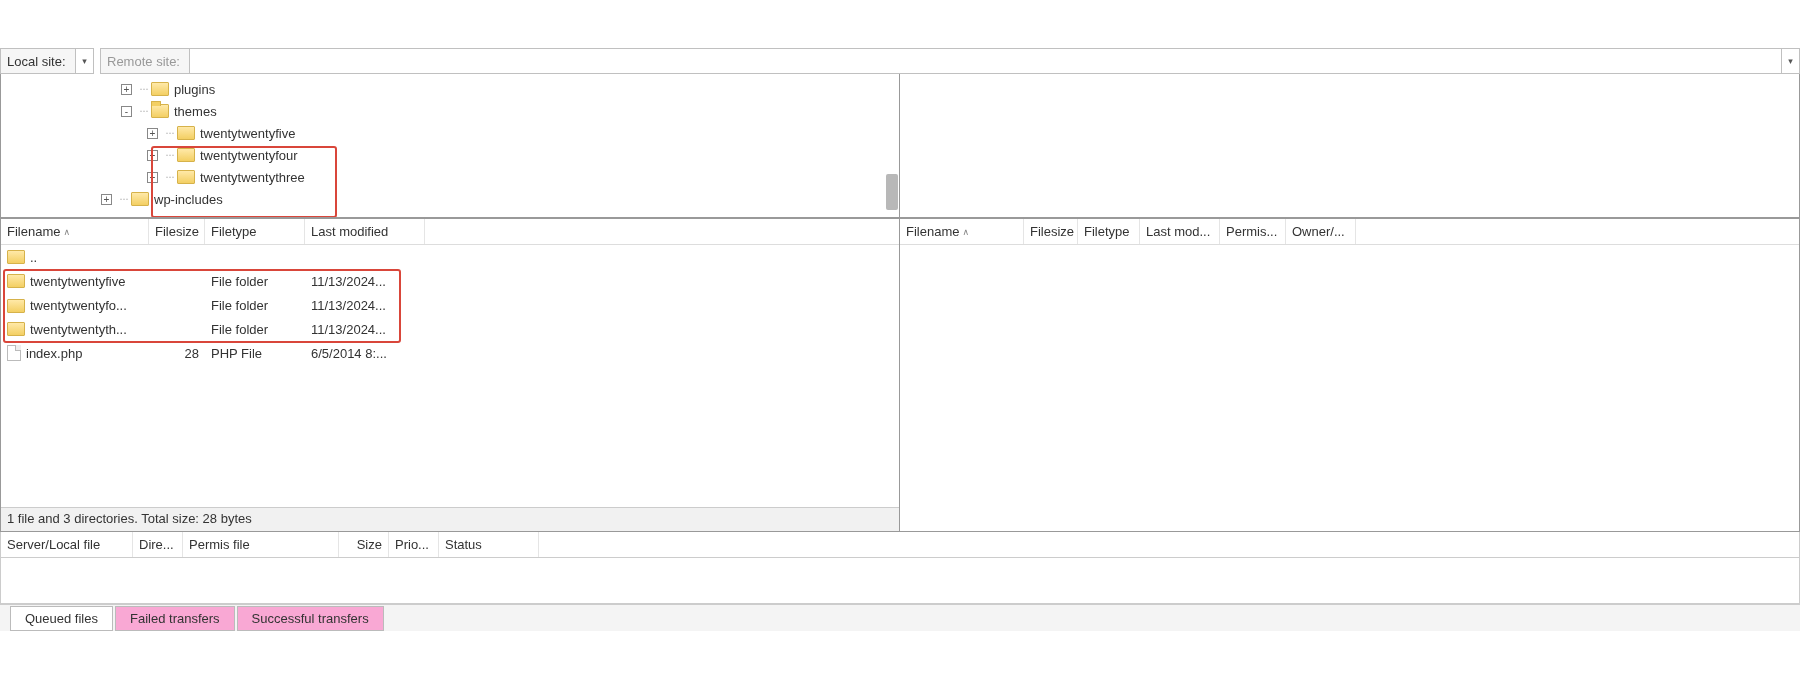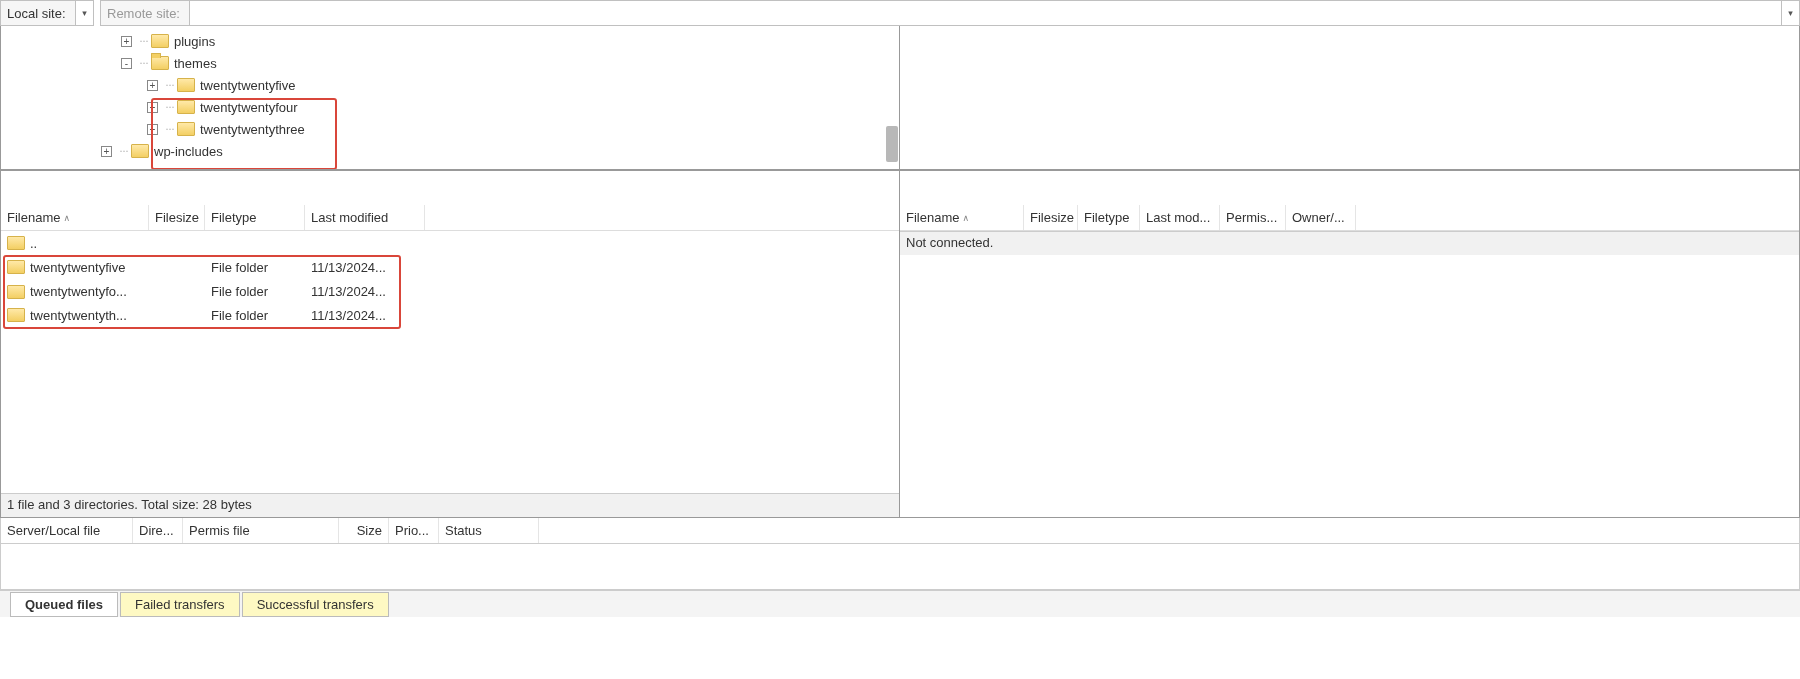--- a/index.html
+++ b/index.html
@@ -1,57 +1,57 @@
 <!DOCTYPE html>
 <html><head>
 <meta charset="utf-8">
 <style>
 * { box-sizing: border-box; margin: 0; padding: 0; }
 body { font-family: "Segoe UI", Tahoma, sans-serif; font-size: 13px; color: #333; background: #fff; width: 1800px; height: 679px; overflow: hidden; }
 
-.top { display: flex; height: 26px; }
+.top { display: flex; height: 26px; margin-top: 48px; }
 .path-label { padding: 3px 6px; background: #f6f6f6; border: 1px solid #c0c0c0; display: flex; align-items: center; }
 .path-input { flex: 1; border: 1px solid #c0c0c0; border-left: none; padding: 2px 6px; background: #fff; }
 .path-input.disabled { color: #999; }
 .path-dd { width: 18px; border: 1px solid #c0c0c0; border-left: none; display: flex; align-items: center; justify-content: center; font-size: 9px; color: #555; }
 
 .split { display: flex; }
 .pane { width: 50%; border: 1px solid #999; border-top: none; }
 .pane + .pane { border-left: none; }
 
 .tree { height: 144px; overflow: auto; background: #fff; position: relative; border-bottom: 1px solid #999; }
 .tree-inner { padding-top: 4px; }
 .tree-row { display: flex; align-items: center; height: 22px; white-space: nowrap; }
 .exp { display: inline-block; width: 11px; height: 11px; border: 1px solid #888; text-align: center; line-height: 9px; font-size: 10px; margin-right: 4px; color: #555; }
 .dots { display:inline-block; width:14px; height:11px; color:#888; letter-spacing:-2px; font-size:9px; line-height:11px; text-align:center; margin-right:1px;}
 .folder { display: inline-block; width: 18px; height: 14px; background: linear-gradient(#ffe9a8,#f3cf63); border:1px solid #d6b24a; border-radius: 1px; margin-right: 5px; position: relative; }
 .folder.open::before { content:""; position:absolute; left:-1px; top:-4px; width:8px; height:4px; background:#f3cf63; border:1px solid #d6b24a; border-bottom:none; border-radius:1px 1px 0 0; }
 
 .tree-scroll-thumb { position:absolute; right:1px; top:100px; width:12px; height:36px; background:#b8b8b8; border-radius:2px; }
 
-.cols { display: flex; height: 26px; background: #fff; border-bottom: 1px solid #ddd; margin-top: 34px; }
+.cols { display: flex; height: 26px; background: #fff; border-bottom: 1px solid #ddd; }
 .col { padding: 4px 6px; border-right: 1px solid #e5e5e5; display:flex; align-items:center; gap:3px; white-space:nowrap; overflow:hidden; }
 .sort-caret { font-size: 9px; color:#888; }
 
 .files { height: 262px; background: #fff; overflow: hidden; position: relative; }
 .frow { display: flex; align-items: center; height: 24px; }
 .frow .cell { padding: 0 6px; white-space:nowrap; overflow:hidden; text-overflow:ellipsis; }
 .fileicon { display:inline-block; width:14px; height:16px; border:1px solid #bbb; background:#fff; margin-right:5px; position:relative; }
 .fileicon::after { content:""; position:absolute; right:-1px; top:-1px; width:5px; height:5px; background:#eee; border-left:1px solid #bbb; border-bottom:1px solid #bbb; }
 
 .hl-box { position:absolute; border:2px solid #d9463a; border-radius:3px; pointer-events:none; }
 
 .status { height: 24px; background: #f1f1f1; border-top: 1px solid #ccc; padding: 3px 6px; }
 
 .queue-cols { display:flex; height:26px; border:1px solid #ccc; border-top:none; }
 .queue-body { height: 46px; border:1px solid #ccc; border-top:none; }
 
 .tabs { display:flex; height:27px; align-items:flex-end; padding-left:10px; background:#f4f4f4; border-top:1px solid #ccc;}
-.tab { padding: 4px 14px; border:1px solid #bbb; background:#fef9c3; margin-right:2px; font-size:13px; }
-.tab.active { background:#fff; font-weight:700; }
+.tab { padding: 4px 14px; border:1px solid #bbb; background:#f9a8d4; margin-right:2px; font-size:13px; }
+.tab.active { background:#fff; font-weight:400; }
 
 .remote-center { display:flex; justify-content:center; padding-top:30px; color:#333; }
 </style>
 </head>
 <body>
 
 <div class="top">
   <div class="path-label" style="width:76px">Local site:</div>
   <div class="path-dd">▾</div>
   <div style="width:6px"></div>
@@ -152,36 +152,44 @@
         </div>
         <div class="frow">
           <div class="cell" style="width:148px;display:flex;align-items:flex-start">
             <span class="folder"></span>
             <span>twentytwentyth...</span>
           </div>
           <div class="cell" style="width:56px;text-align:right"></div>
           <div class="cell" style="width:100px">File folder</div>
           <div class="cell" style="width:120px">11/13/2024...</div>
         </div>
+        <div class="frow">
+          <div class="cell" style="width:148px;display:flex;align-items:center">
+            <span class="fileicon"></span>
+            <span>index.php</span>
+          </div>
+          <div class="cell" style="width:56px;text-align:right">28</div>
+          <div class="cell" style="width:100px">PHP File</div>
+          <div class="cell" style="width:120px">6/5/2014 8:...</div>
+        </div>
       </div>
     <div class="status">1 file and 3 directories. Total size: 28 bytes</div>
   </div>
   <div class="pane" style="border-top:none">
     <div class="cols">
       <div class="col" style="width:124px">
           <span>Filename</span>
           <span class="sort-caret">∧</span>
         </div>
       <div class="col" style="width:54px">Filesize</div>
       <div class="col" style="width:62px">Filetype</div>
       <div class="col" style="width:80px">Last mod...</div>
       <div class="col" style="width:66px">Permis...</div>
       <div class="col" style="width:70px">Owner/...</div>
     </div>
-    <div class="status">Not connected.</div>
   </div>
 </div>
 
 <div class="queue-cols">
   <div class="col" style="width:132px">Server/Local file</div>
   <div class="col" style="width:50px">Dire...</div>
   <div class="col" style="width:156px">Permis file</div>
   <div class="col" style="width:50px;justify-content:flex-end">Size</div>
   <div class="col" style="width:50px">Prio...</div>
   <div class="col" style="width:100px">Status</div>

